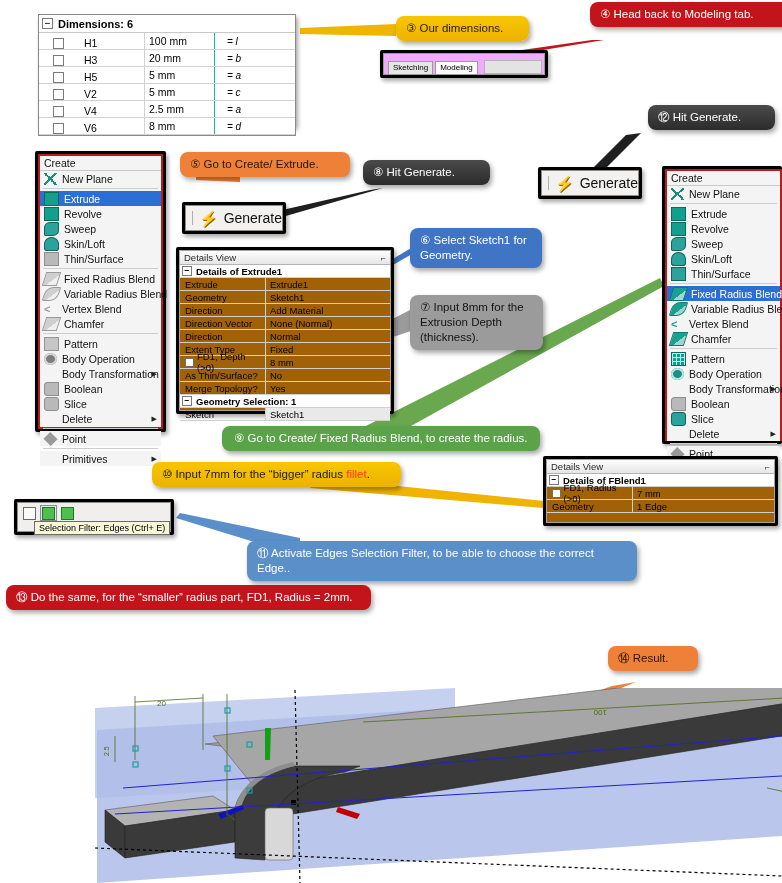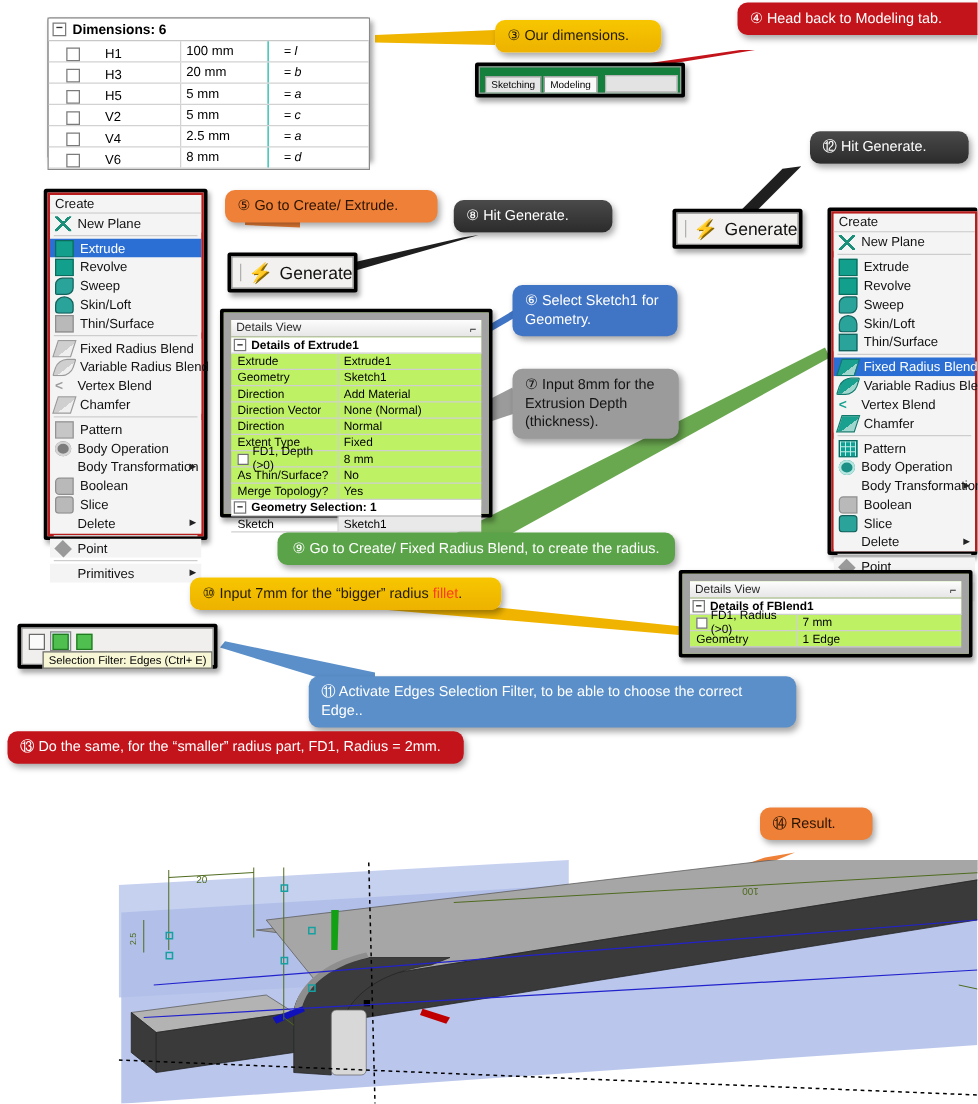--- a/index.html
+++ b/index.html
@@ -60,21 +60,21 @@
            background-size:4px 4px;}
   .ic-gridg{background:#c6c6c6;border:1px solid #949494;}
   .ic-gear{background:#7d7d7d;border-radius:50%;box-shadow:0 0 0 2px #d5d5d5 inset;}
   .ic-gearc{background:#1c8f86;border-radius:50%;box-shadow:0 0 0 2px #b6e6e0 inset;}
   .ic-diag{background:#9a9a9a;transform:rotate(45deg) scale(.8);}
   .ic-vb{background:transparent;}
   .vbglyph{font-size:11px;line-height:11px;color:#17a08f;font-weight:bold;}
   .vbglyph.g{color:#9c9c9c;}
 
   
-  .dv{background:#bef264;border:6px solid #a3a3a3;font-size:9.5px;}
+  .dv{background:#a16207;border:1px solid #a3a3a3;font-size:9.5px;}
   .dvhdr{height:13px;display:flex;align-items:center;justify-content:space-between;
          background:linear-gradient(#fdfdfd,#e6e6e6);border-bottom:1px solid #b3b3b3;
          padding:0 4px;color:#2b2b2b;font-size:9.5px;}
   .dvgroup{height:12px;display:flex;align-items:center;gap:4px;padding-left:2px;
            font-weight:bold;background:#fff;border-bottom:1px solid #cfcfcf;font-size:9.5px;}
   .exp2{width:8px;height:8px;border:1px solid #7a7a7a;display:inline-flex;
         align-items:center;justify-content:center;font-size:8px;line-height:6px;
         font-family:"DejaVu Sans Mono",monospace;}
   .dvrow{height:12px;display:flex;border-bottom:1px solid #cfcfcf;font-size:9.5px;}
   .dvrow .k{width:86px;padding-left:5px;border-right:1px solid #cfcfcf;
@@ -84,21 +84,21 @@
   .cbox2{width:7px;height:7px;border:1px solid #6f6f6f;background:#fff;display:inline-block;}
 
   
   .genbtn{position:absolute;background:#f2f1ef;border:1px solid #8b8b8b;
           display:flex;align-items:center;gap:6px;padding-left:6px;
           font-size:14px;color:#111;}
   .bolt{color:#f5c20a;font-size:15px;text-shadow:1px 1px 0 #8a6a00;line-height:1;}
   .gensep{width:1px;height:60%;background:#b0b0b0;}
 
   
-  .tabbar{position:absolute;background:#15803d;border:1px solid #9b9b9b;display:flex;
+  .tabbar{position:absolute;background:#f0abfc;border:1px solid #9b9b9b;display:flex;
           align-items:flex-end;padding:2px 2px 0 4px;gap:2px;box-sizing:border-box;}
   .tab{font-size:8px;padding:1px 4px 1px 4px;border:1px solid #9b9b9b;
        background:#e6e6e6;border-bottom:none;line-height:10px;}
   .tab.active{background:#fafafa;}
   .tabfill{flex:1;height:12px;background:#e3e3e3;border:1px solid #b5b5b5;margin-left:4px;}
 
   
   .selbar{position:absolute;background:#f0efed;border:1px solid #8d8d8d;}
   .sfrow{display:flex;gap:2px;padding:2px 3px;align-items:center;}
   .sfbtn{width:15px;height:14px;border:1px solid transparent;background:transparent;

